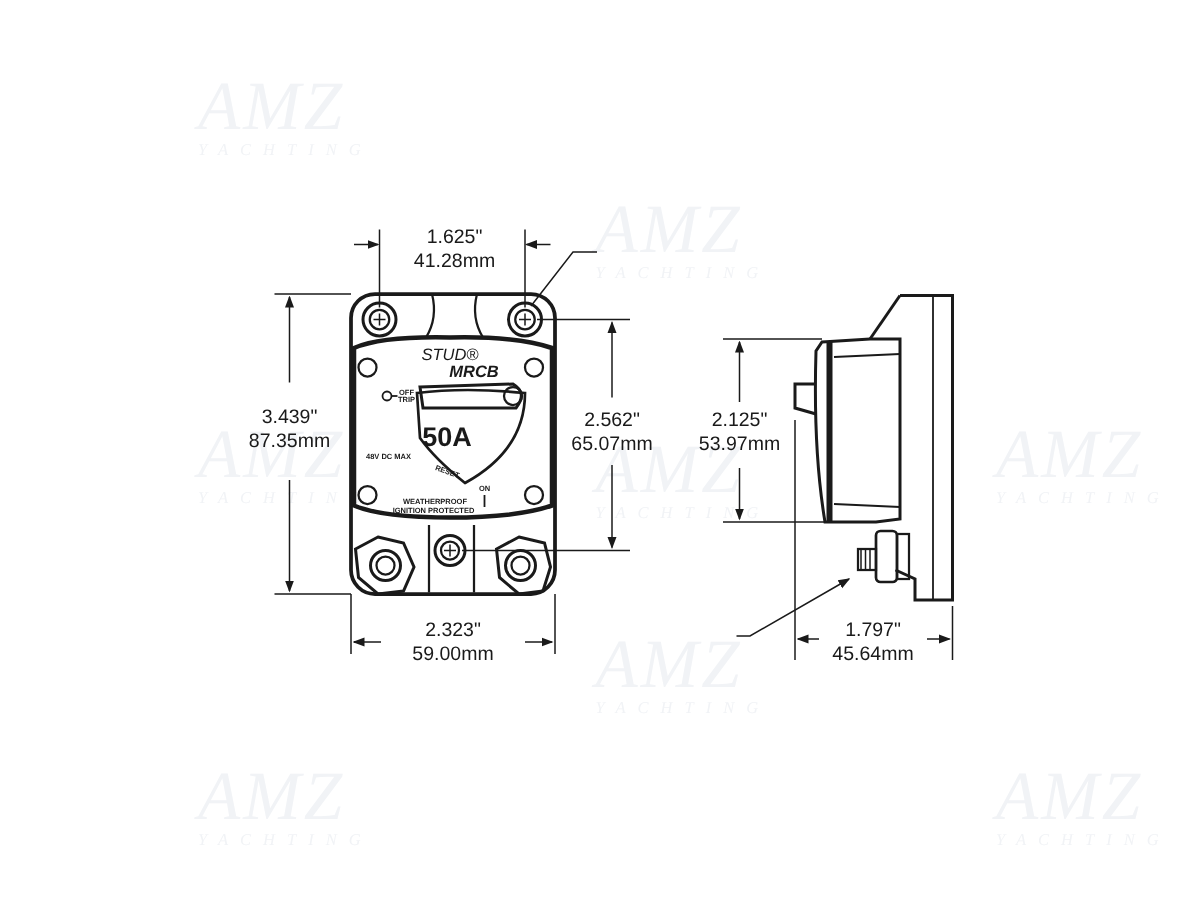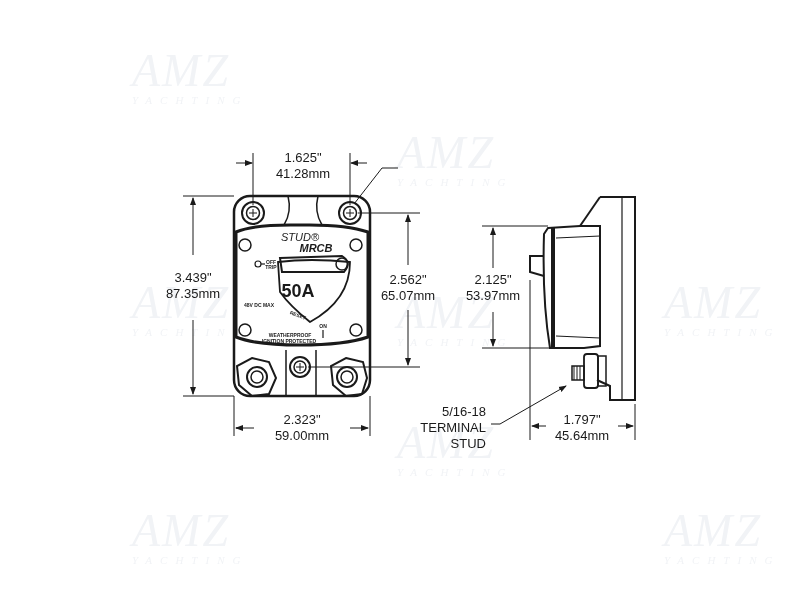--- a/index.html
+++ b/index.html
@@ -188,18 +188,13 @@
   </div>
   <div class="lbl" style="left:458px;top:272px;width:70px;">
     <div>2.125"</div>
     <div>53.97mm</div>
   </div>
   <div class="lbl" style="left:546px;top:412px;width:72px;">
     <div>1.797"</div>
     <div>45.64mm</div>
   </div>
 
-  <div class="lbl right" style="left:420px;top:404px;width:66px;">
-    <div>5/16-18</div>
-    <div>TERMINAL</div>
-    <div>STUD</div>
-  </div>
 </div>
 
 </body></html>

